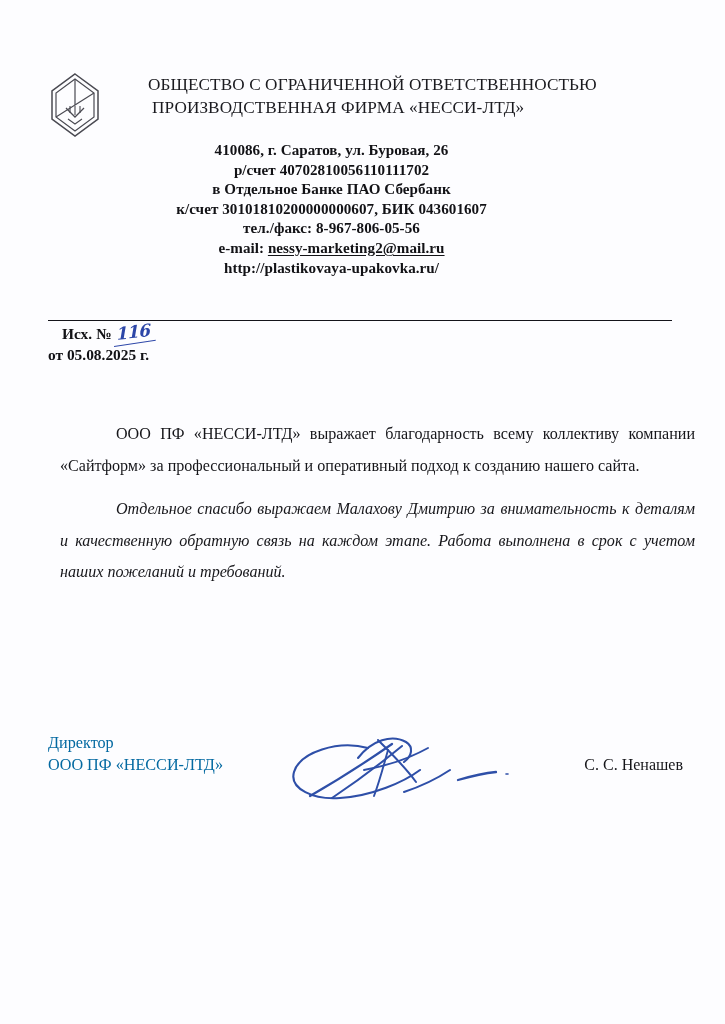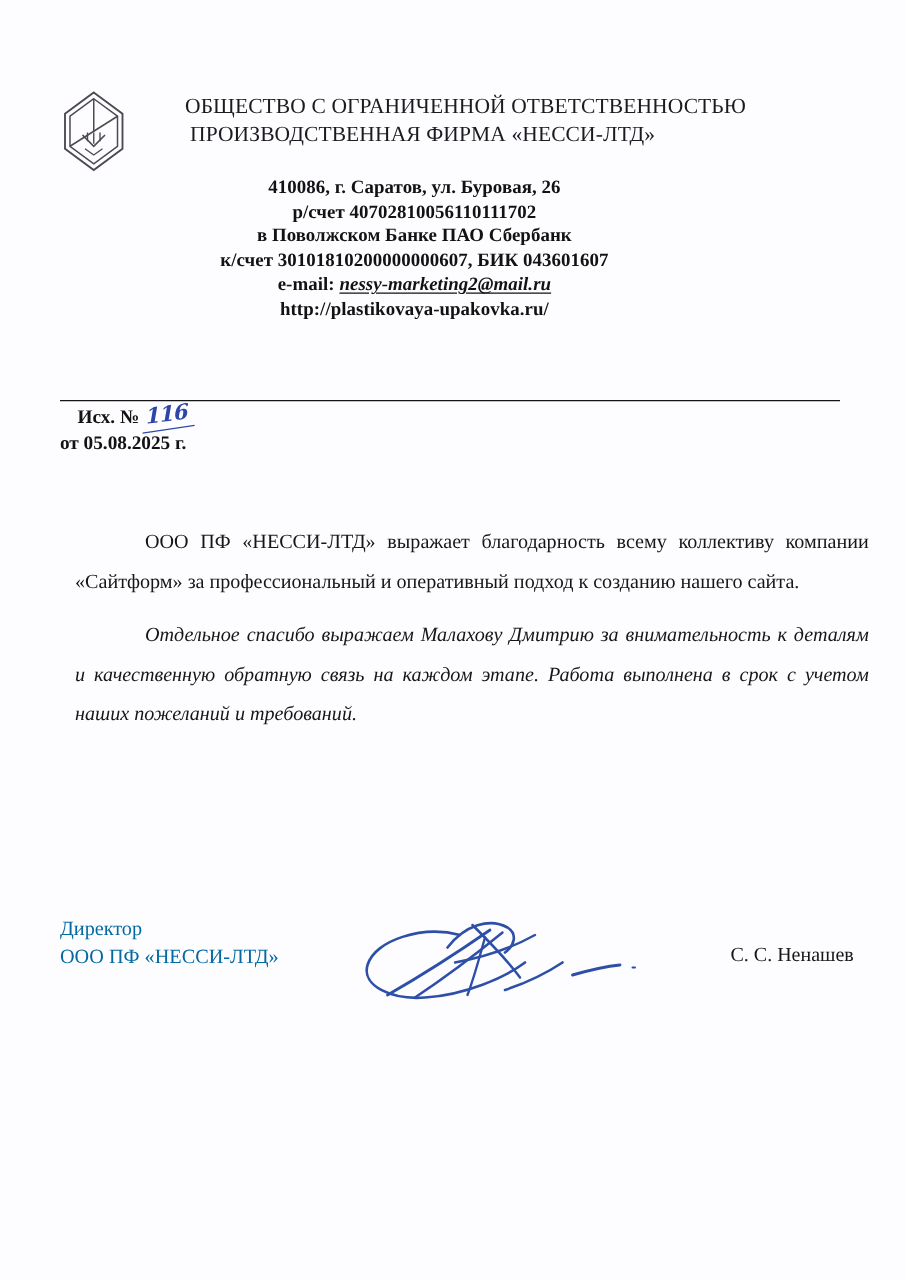--- a/index.html
+++ b/index.html
@@ -64,21 +64,20 @@
     font-weight: bold;
     font-size: 15.1px;
     line-height: 19.6px;
     letter-spacing: 0.05px;
     color: #121216;
   }
   .contact-block .row { white-space: nowrap; }
   .contact-block .email-value {
     text-decoration: underline;
     text-underline-offset: 1.5px;
-    font-style: italic;
   }
 
   
   .divider {
     position: absolute;
     left: 48px;
     top: 288px;
     width: 624px;
     height: 0;
     border-top: 1.6px solid #14141a;
@@ -199,22 +198,23 @@
     </div>
 
     <div class="org-title">
       <div class="line1">ОБЩЕСТВО С ОГРАНИЧЕННОЙ ОТВЕТСТВЕННОСТЬЮ</div>
       <div class="line2">ПРОИЗВОДСТВЕННАЯ ФИРМА «НЕССИ-ЛТД»</div>
     </div>
 
     <div class="contact-block">
       <div class="row">410086, г. Саратов, ул. Буровая, 26</div>
       <div class="row">р/счет 40702810056110111702</div>
-      <div class="row">в Поволжском Банке ПАО Сбербанк</div>
+      <div class="row">в Отдельное Банке ПАО Сбербанк</div>
       <div class="row">к/счет  30101810200000000607, БИК 043601607</div>
+      <div class="row">тел./факс: 8-967-806-05-56</div>
       <div class="row">
         <span>e-mail:</span>
         <span class="email-value">nessy-marketing2@mail.ru</span>
       </div>
       <div class="row">http://plastikovaya-upakovka.ru/</div>
     </div>
 
   </header>
 
   <div class="divider"></div>

